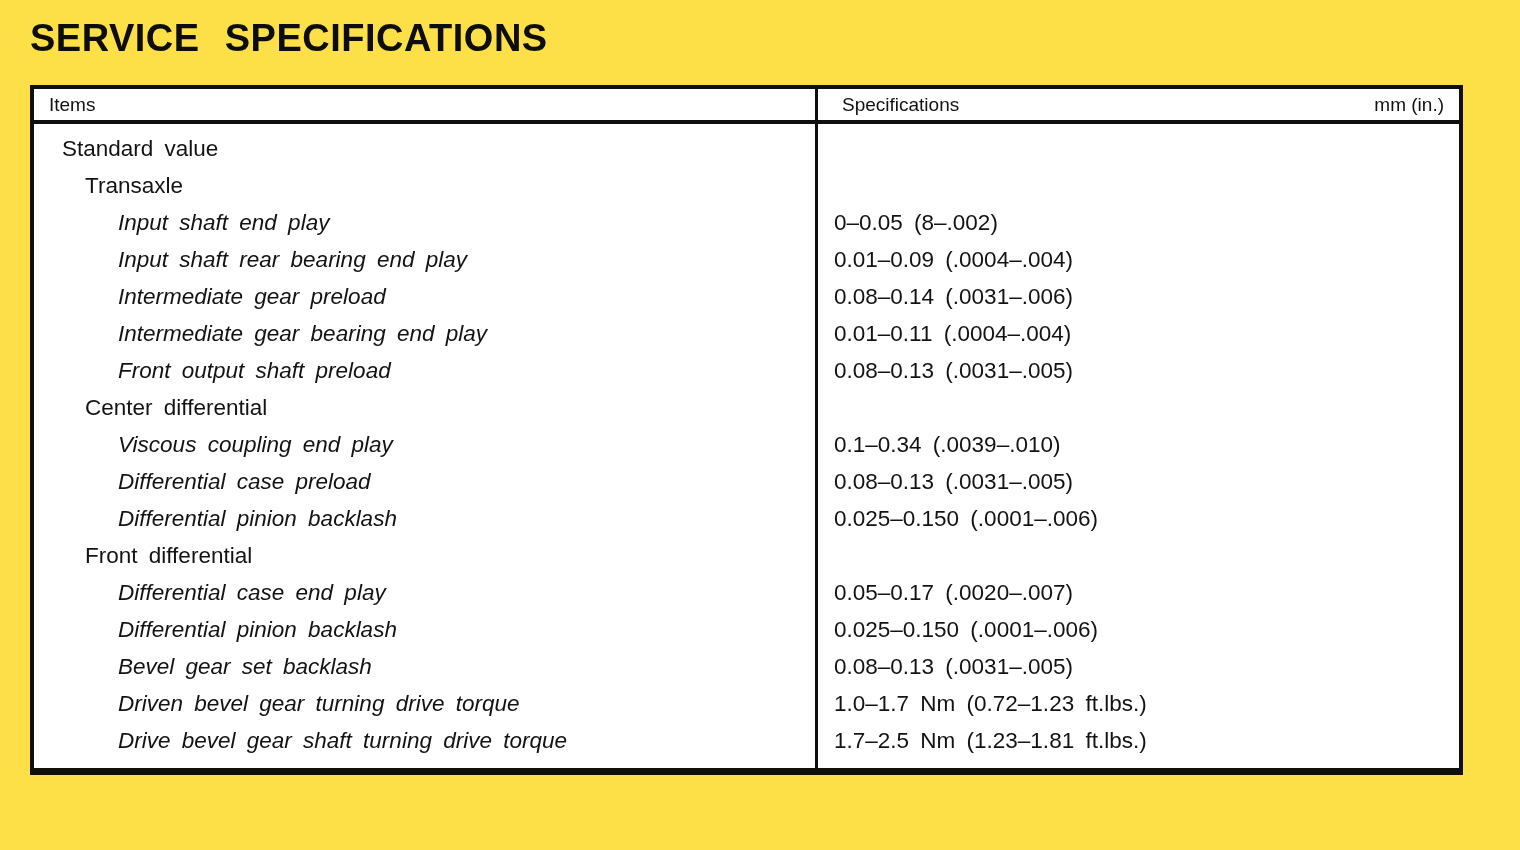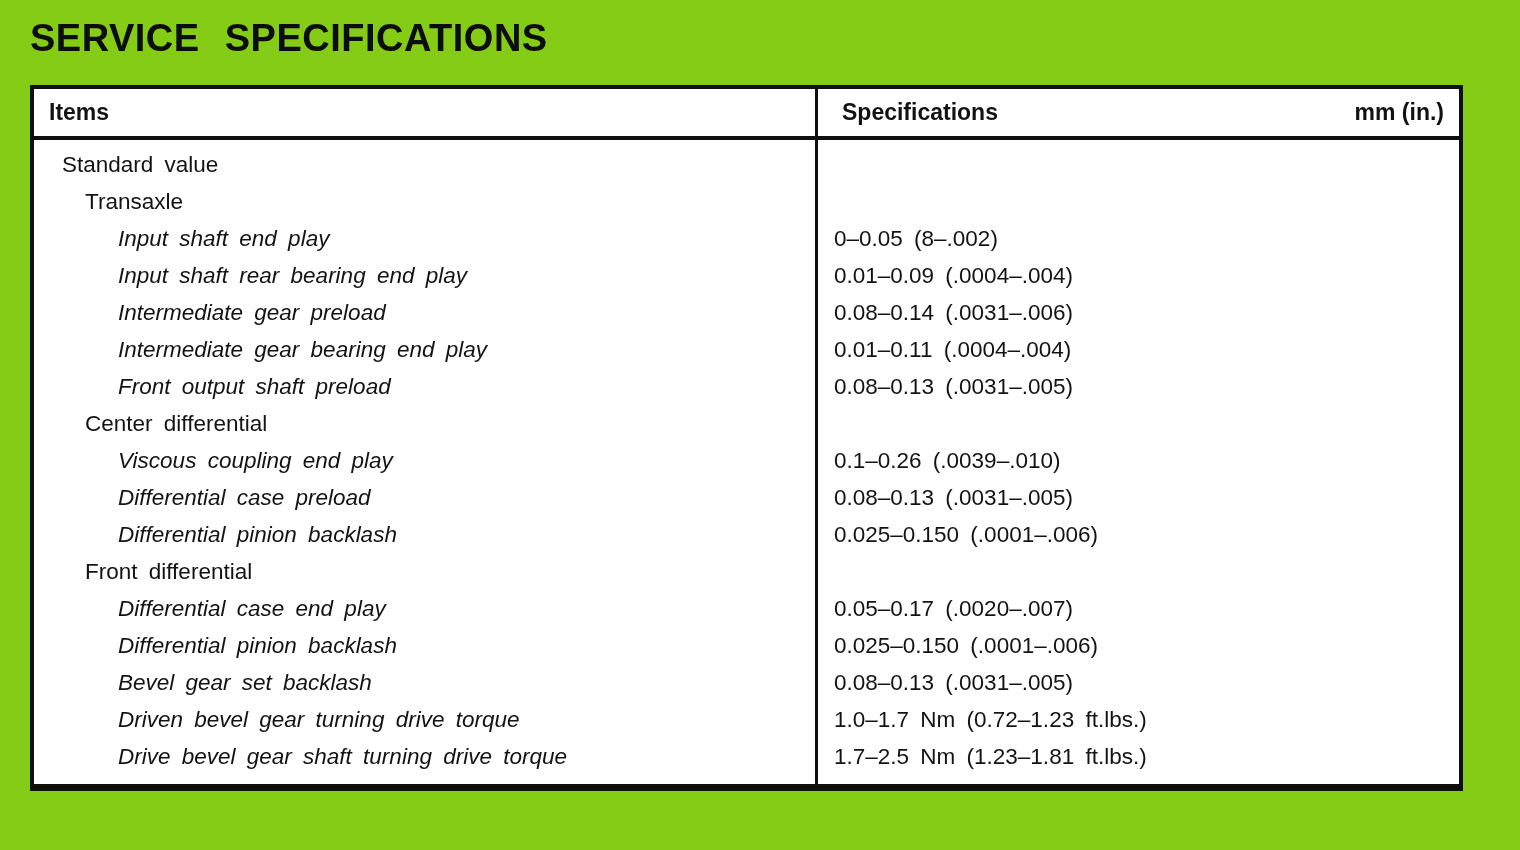--- a/index.html
+++ b/index.html
@@ -10,21 +10,21 @@
     background: #ffffff;
     font-family: "Liberation Sans", sans-serif;
     color: #111111;
     overflow: hidden;
   }
 
   .page {
     position: relative;
     width: 1520px;
     height: 850px;
-    background: #84cc16;
+    background: #fde047;
   }
 
   .title {
     position: absolute;
     left: 30px;
     top: 16px;
     font-size: 38px;
     font-weight: 700;
     letter-spacing: 0.5px;
     word-spacing: 14px;
@@ -43,26 +43,25 @@
     background: #ffffff;
   }
 
   .thead {
     display: grid;
     grid-template-columns: 781px 1fr;
     border-bottom: 4px solid #0f0f0f;
   }
 
   .th {
-    height: 47px;
+    height: 31px;
     display: flex;
     align-items: center;
-    font-size: 23px;
+    font-size: 19px;
     color: #121212;
-    font-weight: bold;
   }
 
   .th-items { padding-left: 15px; }
 
   .th-specs {
     border-left: 3px solid #0f0f0f;
     padding-left: 24px;
     padding-right: 15px;
     justify-content: space-between;
   }
@@ -150,21 +149,21 @@
         <div class="tr">
           <div class="td td-item indent-2">Front output shaft preload</div>
           <div class="td td-spec">0.08–0.13 (.0031–.005)</div>
         </div>
         <div class="tr">
           <div class="td td-item indent-1">Center differential</div>
           <div class="td td-spec"></div>
         </div>
         <div class="tr">
           <div class="td td-item indent-2">Viscous coupling end play</div>
-          <div class="td td-spec">0.1–0.26 (.0039–.010)</div>
+          <div class="td td-spec">0.1–0.34 (.0039–.010)</div>
         </div>
         <div class="tr">
           <div class="td td-item indent-2">Differential case preload</div>
           <div class="td td-spec">0.08–0.13 (.0031–.005)</div>
         </div>
         <div class="tr">
           <div class="td td-item indent-2">Differential pinion backlash</div>
           <div class="td td-spec">0.025–0.150 (.0001–.006)</div>
         </div>
         <div class="tr">

